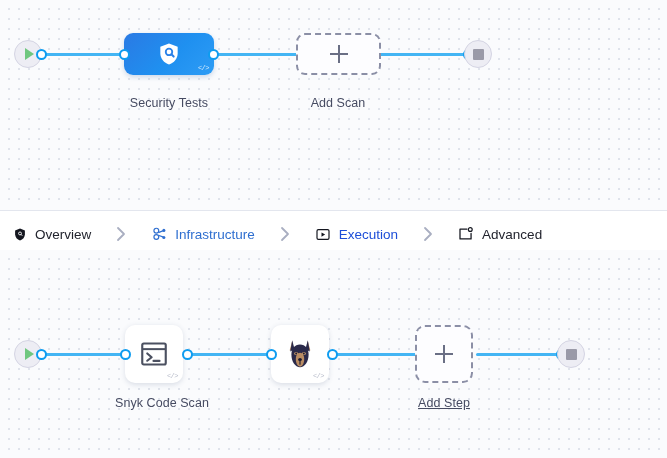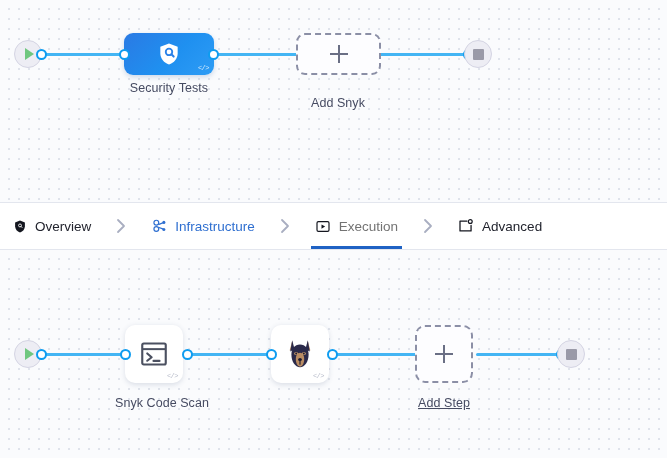--- a/index.html
+++ b/index.html
@@ -145,21 +145,21 @@
     font-size: 12.5px;
     color: #464b62;
     line-height: 17px;
     letter-spacing: 0.05px;
   }
 
   
   .tabbar {
     position: absolute;
     left: 0;
-    top: 202px;
+    top: 210px;
     width: 667px;
     height: 48px;
     background: #ffffff;
     border-top: 1px solid #e3e6ee;
     border-bottom: 1px solid #e3e6ee;
     box-sizing: border-box;
     display: flex;
     align-items: stretch;
     padding-left: 9px;
   }
@@ -170,21 +170,21 @@
     padding: 0 4px;
     position: relative;
     font-size: 13.5px;
     color: #22242e;
     cursor: pointer;
     height: 100%;
     box-sizing: border-box;
   }
   .tab .tab-ico { display: flex; align-items: center; }
   .tab.is-link { color: #2f6fd0; justify-content: flex-end; }
-  .tab.is-active { color: #737373; }
+  .tab.is-active { color: #1d4ed8; }
   .tab.is-active::after {
     content: "";
     position: absolute;
     left: 0; right: 0; bottom: 0;
     height: 3px;
     background: #1f62c4;
   }
   .chev {
     display: flex;
     align-items: center;
@@ -209,26 +209,26 @@
   <div class="stage-node" style="left:124px; top:33px;">
     <svg class="shield-svg" viewBox="0 0 24 24">
       <path d="M12 2.2 L20 5.3 V11.4 C20 16.4 16.6 20.3 12 21.8 C7.4 20.3 4 16.4 4 11.4 V5.3 Z" fill="#ffffff"></path>
       <circle cx="12" cy="10.1" r="3.0" fill="none" stroke="#2b82e8" stroke-width="1.7"></circle>
       <line x1="14.2" y1="12.3" x2="16.3" y2="14.4" stroke="#2b82e8" stroke-width="1.9" stroke-linecap="round"></line>
     </svg>
     <span class="code-badge">&lt;/&gt;</span>
   </div>
   <div class="port" style="left:119px; top:49px;"></div>
   <div class="port" style="left:208px; top:49px;"></div>
-  <div class="caption" style="left:109px; top:80px; width:120px;">Security Tests</div>
+  <div class="caption" style="left:109px; top:95px; width:120px;">Security Tests</div>
 
   <div class="add-node stage" style="left:296px; top:33px;">
     <div class="plus"></div>
   </div>
-  <div class="caption" style="left:278px; top:95px; width:120px;">Add Snyk</div>
+  <div class="caption" style="left:278px; top:95px; width:120px;">Add Scan</div>
 
   <div class="port" style="left:463px; top:49px;"></div>
   <div class="terminal" style="left:464px; top:40px;">
     <div class="stop-sq"></div>
   </div>
 </div>
 
 <div class="tabbar">
 
   <div class="tab">

